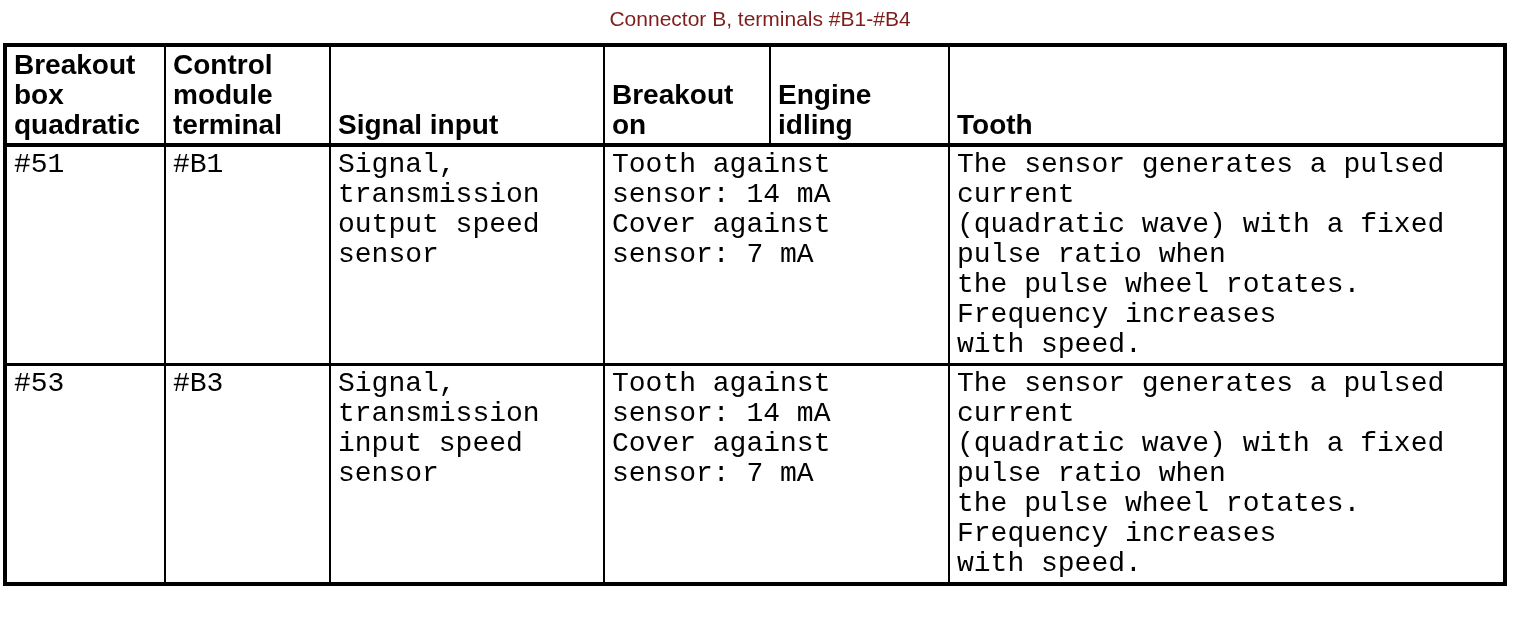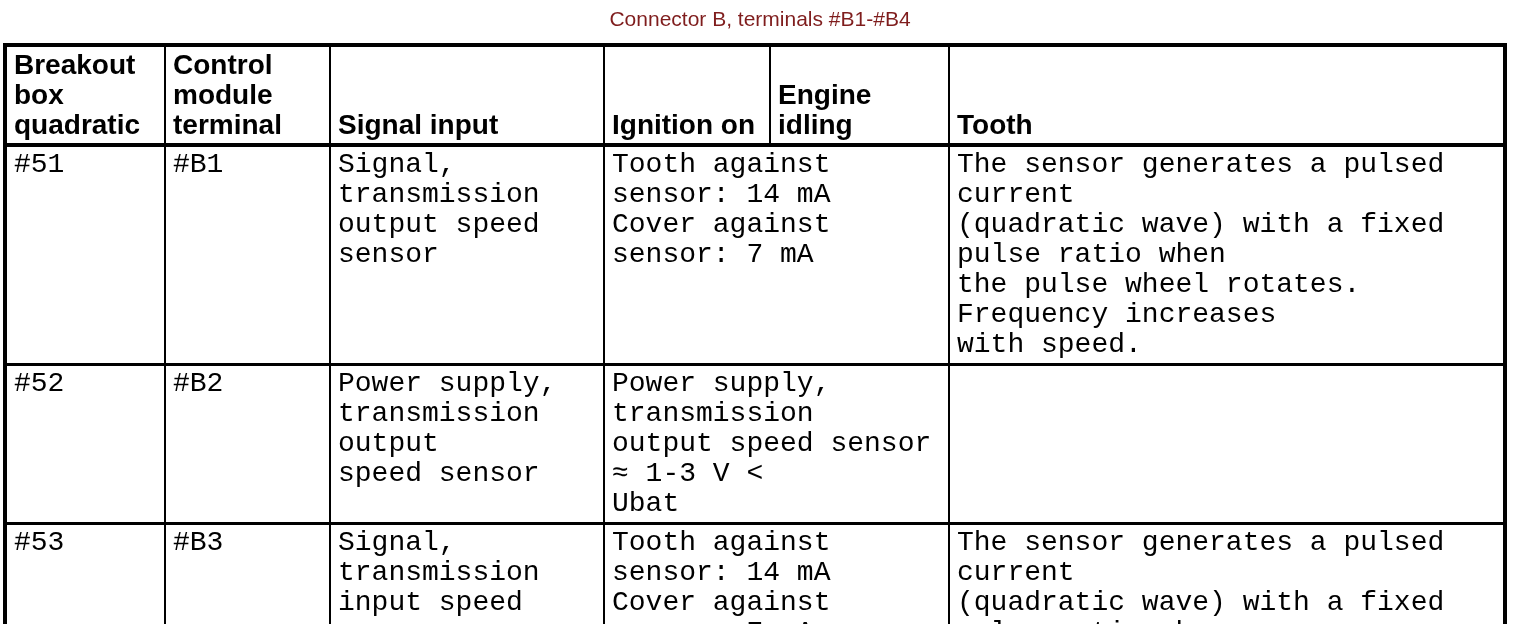--- a/index.html
+++ b/index.html
@@ -74,48 +74,37 @@
       <col style="width:556px">
     </colgroup>
     <thead>
       <tr class="row-header">
         <th>Breakout
 box quadratic</th>
         <th>Control
 module
 terminal</th>
         <th>Signal input</th>
-        <th>Ignition on</th>
+        <th>Breakout on</th>
         <th>Engine idling</th>
         <th>Tooth</th>
       </tr>
     </thead>
     <tbody>
       <tr class="row-1">
         <td>#51</td>
         <td>#B1</td>
         <td>Signal, transmission
 output speed sensor</td>
         <td colspan="2">Tooth against sensor: 14 mA
 Cover against sensor: 7 mA</td>
         <td>The sensor generates a pulsed current
 (quadratic wave) with a fixed pulse ratio when
 the pulse wheel rotates. Frequency increases
 with speed.</td>
-      </tr>
-      <tr class="row-2">
-        <td>#52</td>
-        <td>#B2</td>
-        <td>Power supply,
-transmission output
-speed sensor</td>
-        <td colspan="2">Power supply, transmission
-output speed sensor ≈ 1-3 V &lt;
-Ubat</td>
-        <td></td>
       </tr>
       <tr class="row-3">
         <td>#53</td>
         <td>#B3</td>
         <td>Signal, transmission
 input speed sensor</td>
         <td colspan="2">Tooth against sensor: 14 mA
 Cover against sensor: 7 mA</td>
         <td>The sensor generates a pulsed current
 (quadratic wave) with a fixed pulse ratio when

